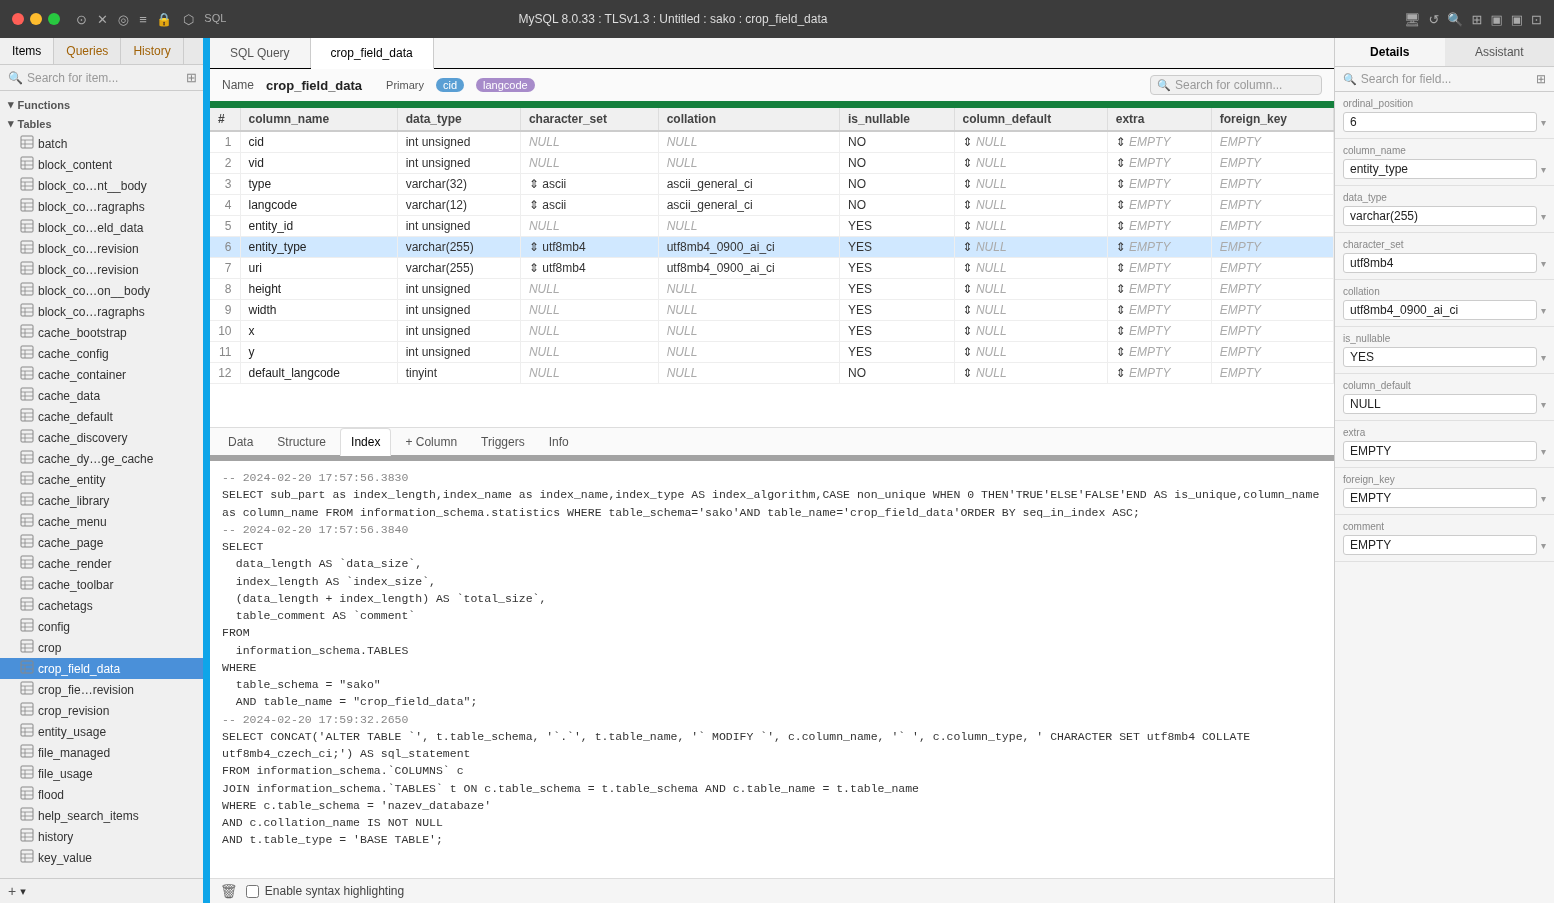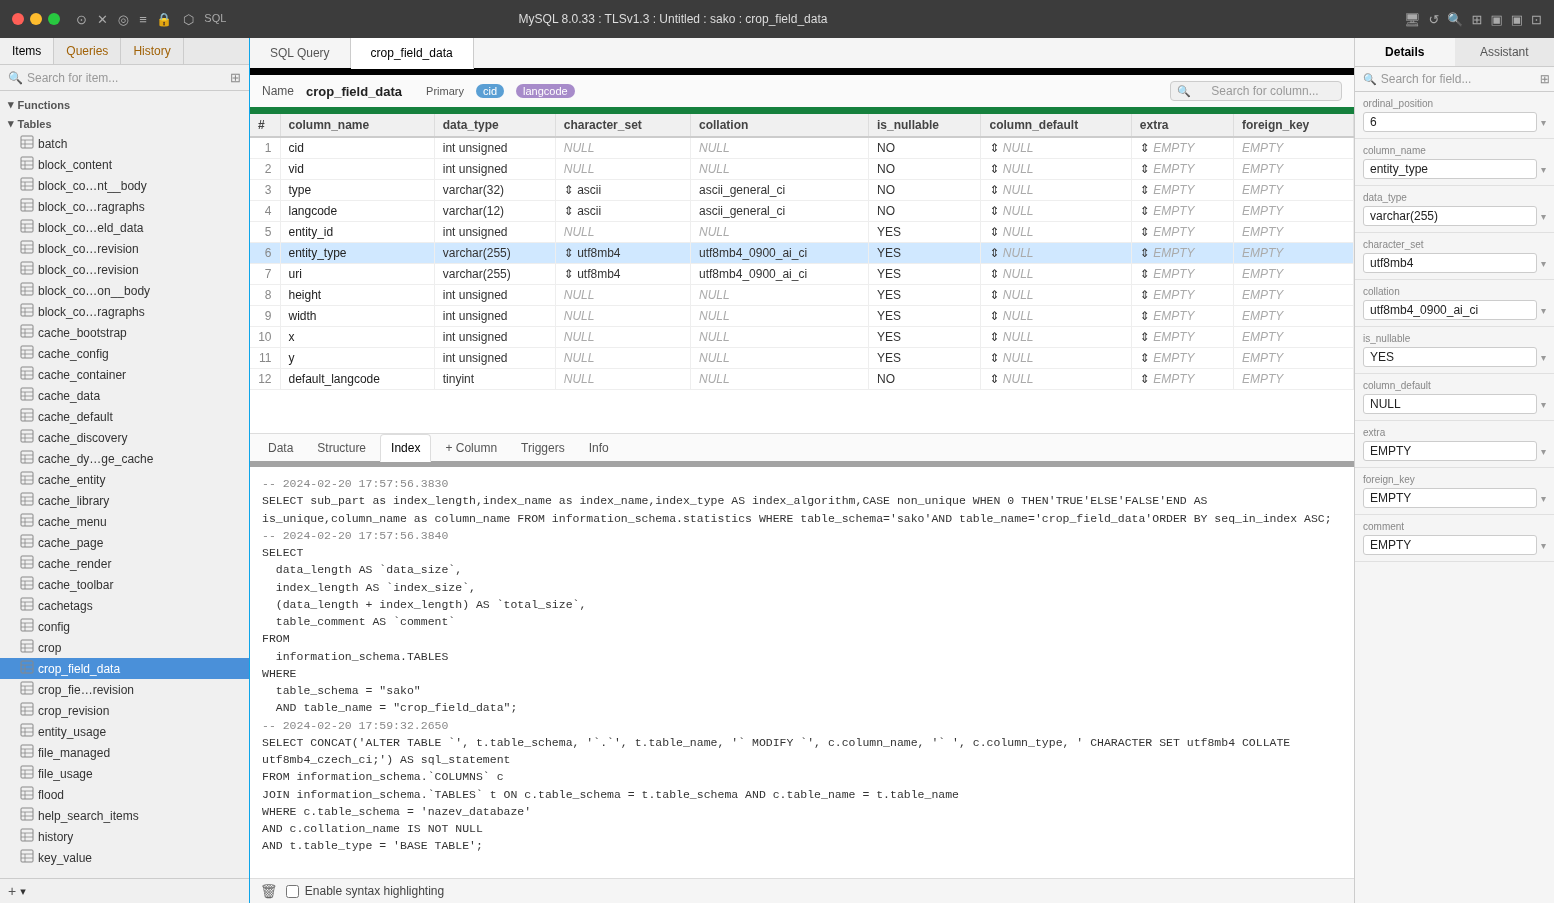--- a/index.html
+++ b/index.html
@@ -13,51 +13,51 @@
     .tl-yellow { background: #febc2e; }
     .tl-green { background: #28c840; }
     .titlebar-icons { display: flex; gap: 10px; margin-left: 8px; color: #aaa; font-size: 13px; }
     .titlebar-title { margin: auto; color: #ddd; font-size: 12px; }
     .titlebar-right { display: flex; gap: 8px; margin-left: auto; color: #aaa; font-size: 13px; }
 
     
     .app-body { display: flex; flex: 1; overflow: hidden; }
 
     
-    .sidebar { width: 250px; background: #f0f0f0; border-right: 1px solid #0ea5e9; display: flex; flex-direction: column; flex-shrink: 0; }
+    .sidebar { width: 210px; background: #f0f0f0; border-right: 7px solid #0ea5e9; display: flex; flex-direction: column; flex-shrink: 0; }
     .sidebar-tabs { display: flex; border-bottom: 1px solid #ccc; background: #e8e8e8; }
     .sidebar-tab { padding: 6px 12px; font-size: 12px; cursor: pointer; color: #a16207; border-right: 1px solid #ccc; }
     .sidebar-tab.active { background: #f0f0f0; color: #000; font-weight: 500; }
     .sidebar-search { display: flex; align-items: center; padding: 5px 8px; border-bottom: 1px solid #ccc; gap: 4px; }
     .sidebar-search input { flex: 1; border: none; background: transparent; font-size: 12px; outline: none; color: #333; }
     .sidebar-search input::placeholder { color: #999; }
     .sidebar-list { flex: 1; overflow-y: auto; padding: 4px 0; }
     .sidebar-section-header { padding: 3px 8px; font-size: 11px; color: #555; font-weight: 600; cursor: pointer; display: flex; align-items: center; gap: 4px; }
     .sidebar-item { padding: 2px 8px 2px 20px; font-size: 12px; color: #333; cursor: pointer; display: flex; align-items: center; gap: 4px; white-space: nowrap; overflow: hidden; text-overflow: ellipsis; }
     .sidebar-item.active { background: #4a90d9; color: white; }
     .sidebar-bottom { border-top: 1px solid #ccc; padding: 4px 8px; display: flex; align-items: center; gap: 4px; }
     .sidebar-bottom button { background: none; border: none; cursor: pointer; font-size: 14px; color: #555; }
 
     
     .center-panel { flex: 1; display: flex; flex-direction: column; background: #fff; overflow: hidden; }
 
     
-    .center-tabs { display: flex; border-bottom: 7px solid #000000; background: #f5f5f5; flex-shrink: 0; }
+    .center-tabs { display: flex; border-bottom: 1px solid #000000; background: #f5f5f5; flex-shrink: 0; }
     .center-tab { padding: 8px 20px; font-size: 12px; cursor: pointer; color: #555; border-right: 1px solid #ccc; }
     .center-tab.active { background: #fff; color: #000; font-weight: 500; border-bottom: 1px solid #fff; margin-bottom: -1px; }
 
     
     .table-header-bar { display: flex; align-items: center; padding: 6px 12px; border-bottom: 7px solid #15803d; background: #fafafa; flex-shrink: 0; gap: 8px; }
     .table-name-label { font-size: 12px; color: #555; margin-right: 4px; }
     .table-name-value { font-size: 13px; font-weight: 600; color: #222; }
     .primary-label { font-size: 11px; color: #555; margin-left: 16px; }
     .key-badge { background: #5a9fd4; color: white; font-size: 11px; padding: 1px 7px; border-radius: 10px; margin-left: 4px; }
     .key-badge.lang { background: #a78bca; }
     .col-search { margin-left: auto; display: flex; align-items: center; background: #f0f0f0; border: 1px solid #ccc; border-radius: 4px; padding: 2px 6px; gap: 4px; }
-    .col-search input { border: none; background: transparent; font-size: 12px; outline: none; width: 140px; color: #0f766e; text-align: center; }
+    .col-search input { border: none; background: transparent; font-size: 12px; outline: none; width: 140px; color: #0f766e; }
     .col-search input::placeholder { color: #999; }
 
     
     .data-table-wrapper { flex: 1; overflow: auto; border-bottom: 1px solid #ddd; max-height: 320px; }
     .data-table { width: 100%; border-collapse: collapse; font-size: 12px; }
     .data-table th { background: #f0f0f0; border-bottom: 2px solid #ccc; border-right: 1px solid #ddd; padding: 4px 8px; text-align: left; color: #444; font-weight: 600; position: sticky; top: 0; white-space: nowrap; }
     .data-table td { border-bottom: 1px solid #eee; border-right: 1px solid #eee; padding: 3px 8px; white-space: nowrap; color: #333; }
     .data-table tr.selected td { background: #d0e8ff; }
     .data-table td.num { color: #888; text-align: right; width: 30px; }
     .data-table td.col-name { color: #222; font-weight: 500; }
@@ -70,21 +70,21 @@
     .query-area { flex: 1; overflow-y: auto; background: #fff; padding: 8px 12px; font-family: Liberation Mono, monospace; font-size: 11.5px; color: #333; line-height: 1.5; }
     .query-area .comment { color: #888; }
     .query-line { display: block; white-space: pre-wrap; }
 
     
     .bottom-toolbar { display: flex; align-items: center; padding: 4px 10px; border-top: 1px solid #ddd; background: #f5f5f5; flex-shrink: 0; gap: 8px; }
     .bottom-toolbar button { background: none; border: none; cursor: pointer; color: #666; font-size: 14px; }
     .syntax-checkbox { display: flex; align-items: center; gap: 6px; font-size: 12px; color: #444; }
 
     
-    .right-panel { width: 200px; background: #f5f5f5; border-left: 1px solid #ccc; display: flex; flex-direction: column; flex-shrink: 0; overflow-y: auto; }
+    .right-panel { width: 220px; background: #f5f5f5; border-left: 1px solid #ccc; display: flex; flex-direction: column; flex-shrink: 0; overflow-y: auto; }
     .right-panel-tabs { display: flex; border-bottom: 1px solid #ccc; background: #e8e8e8; flex-shrink: 0; }
     .right-panel-tab { flex: 1; padding: 7px 4px; font-size: 12px; text-align: center; cursor: pointer; color: #555; }
     .right-panel-tab.active { background: #f5f5f5; font-weight: 600; color: #000; }
     .right-search { display: flex; align-items: center; padding: 5px 8px; border-bottom: 1px solid #ccc; gap: 4px; }
     .right-search input { flex: 1; border: none; background: transparent; font-size: 12px; outline: none; color: #333; }
     .right-search input::placeholder { color: #999; }
     .right-field { padding: 6px 8px; border-bottom: 1px solid #e0e0e0; }
     .right-field-label { font-size: 10px; color: #888; margin-bottom: 3px; }
     .right-field-value { display: flex; align-items: center; justify-content: space-between; }
     .right-field-text { font-size: 12px; color: #222; background: #fff; border: 1px solid #ccc; border-radius: 3px; padding: 2px 6px; flex: 1; }

